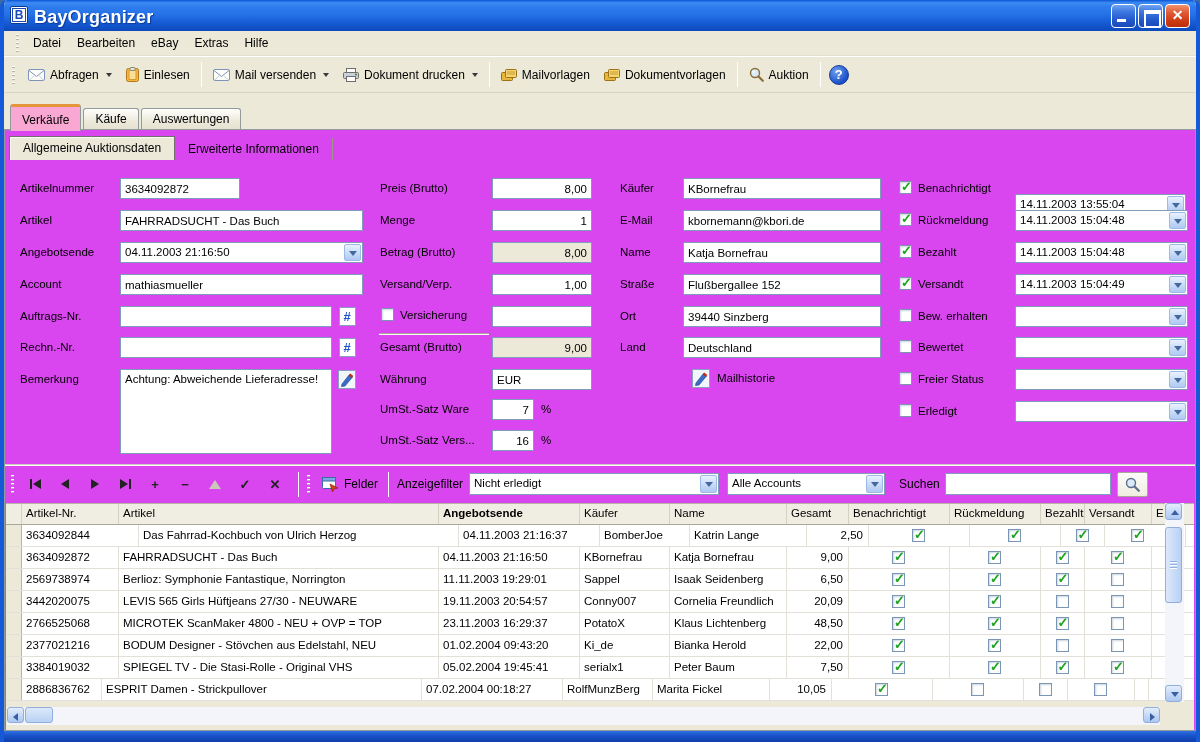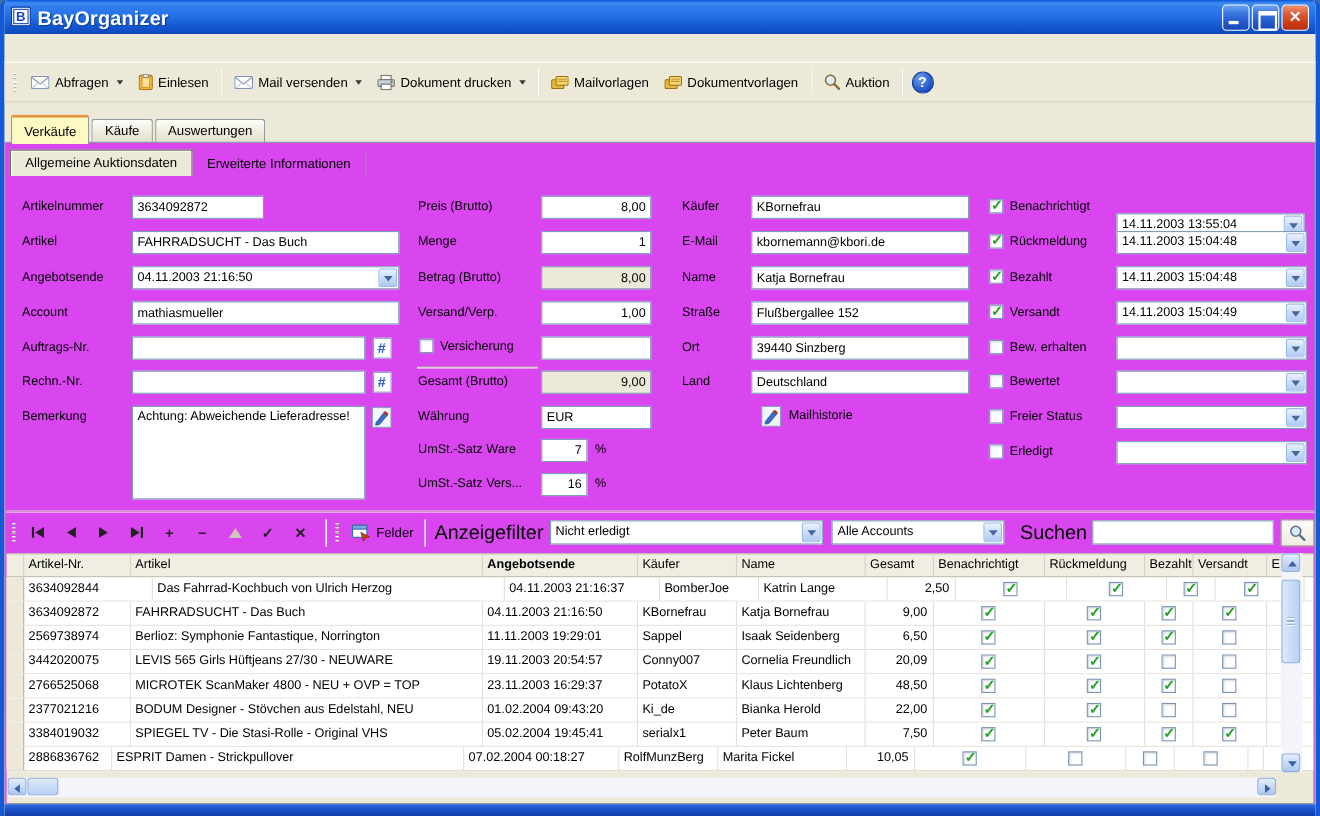--- a/index.html
+++ b/index.html
@@ -70,21 +70,21 @@
 
   
   .tabstrip { position:absolute; left:6px; top:101px; height:29px; display:flex; align-items:flex-end; }
   .mtab {
     font-size:12px; padding:3px 11px 4px; margin-right:2px;
     border:1px solid #919B9C; border-bottom:none; border-radius:3px 3px 0 0;
     background:linear-gradient(180deg,#FEFEFB,#ECE9DA 60%,#E4E1CF);
     height:22px; position:relative; z-index:1;
   }
   .mtab.active {
-    background:#fef9c3; height:27px; padding-top:6px; z-index:3;
+    background:#f9a8d4; height:27px; padding-top:6px; z-index:3;
     border-top:3px solid #E5953B; margin-bottom:-1px;
   }
 
   
   .content-panel {
     position:absolute; left:0; right:0; top:129px; bottom:11px;
     background:#d946ef; border:1px solid #919B9C; z-index:2;
   }
 
   
@@ -134,21 +134,21 @@
     position:absolute; left:0; right:0; top:334px; height:39px;
     border-top:1px solid #D0CDBE; box-shadow:inset 0 1px 0 #fff;
     display:flex; align-items:center; padding-left:6px;
   }
   .vcr { width:30px; height:24px; display:inline-flex; align-items:center; justify-content:center; gap:1px; }
   .tri-l { width:0; height:0; border-top:5px solid transparent; border-bottom:5px solid transparent; border-right:8px solid #222; }
   .tri-r { width:0; height:0; border-top:5px solid transparent; border-bottom:5px solid transparent; border-left:8px solid #222; }
   .tri-up-dis { width:0; height:0; border-left:6px solid transparent; border-right:6px solid transparent; border-bottom:9px solid #CBC7B8; }
   .vbar { width:2px; height:10px; background:#222; }
   .glyph { font-size:13px; font-weight:bold; color:#222; }
-  .navlbl { font-size:18px; white-space:nowrap; }
+  .navlbl { font-size:12px; white-space:nowrap; }
 
   
   .grid { position:absolute; left:1px; right:1px; top:373px; bottom:0; border-top:1px solid #B8B5A8; background:#ECE9D8; overflow:hidden; }
   .thead { display:flex; height:21px; background:#F0EEE2; border-bottom:1px solid #ACA899; }
   .th {
     font-size:11.5px; padding:3px 0 0 4px; border-right:1px solid #D5D2C4;
     white-space:nowrap; overflow:hidden; flex:none;
   }
   .th.sorted { font-weight:bold; }
   .tbody { background:#fff; }
@@ -209,20 +209,28 @@
         <b>B</b>
       </span>
     <span class="title-text">BayOrganizer</span>
     <span class="winbtns">
       <span class="wbtn min"></span>
       <span class="wbtn max"></span>
       <span class="wbtn close"></span>
     </span>
   </div>
 
+  <div class="menubar">
+    <span class="grip"></span>
+    <span class="menu-item">Datei</span>
+    <span class="menu-item">Bearbeiten</span>
+    <span class="menu-item">eBay</span>
+    <span class="menu-item">Extras</span>
+    <span class="menu-item">Hilfe</span>
+  </div>
 
   <div class="toolbar">
     <span class="grip"></span>
     <span class="tbtn">
       <svg width="17" height="12" viewBox="0 0 17 12">
           <rect x="0.5" y="0.5" width="16" height="11" rx="1.5" fill="#FDFDFA" stroke="#7E94B8"></rect>
           <path d="M1 1.5 L8.5 7.5 L16 1.5" fill="none" stroke="#7E94B8"></path>
           <path d="M1.5 11 L6.5 6.5 M15.5 11 L10.5 6.5" stroke="#C4CFE2" fill="none"></path>
         </svg>
       <span>Abfragen</span>

